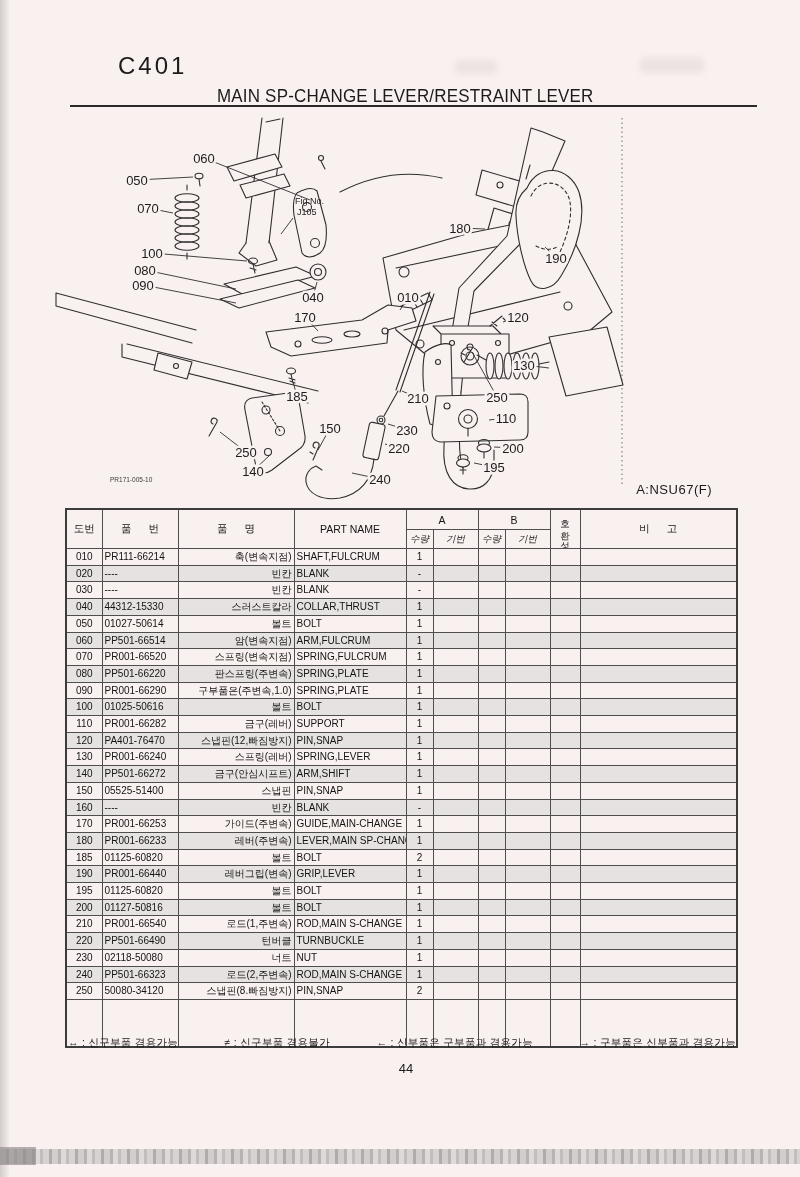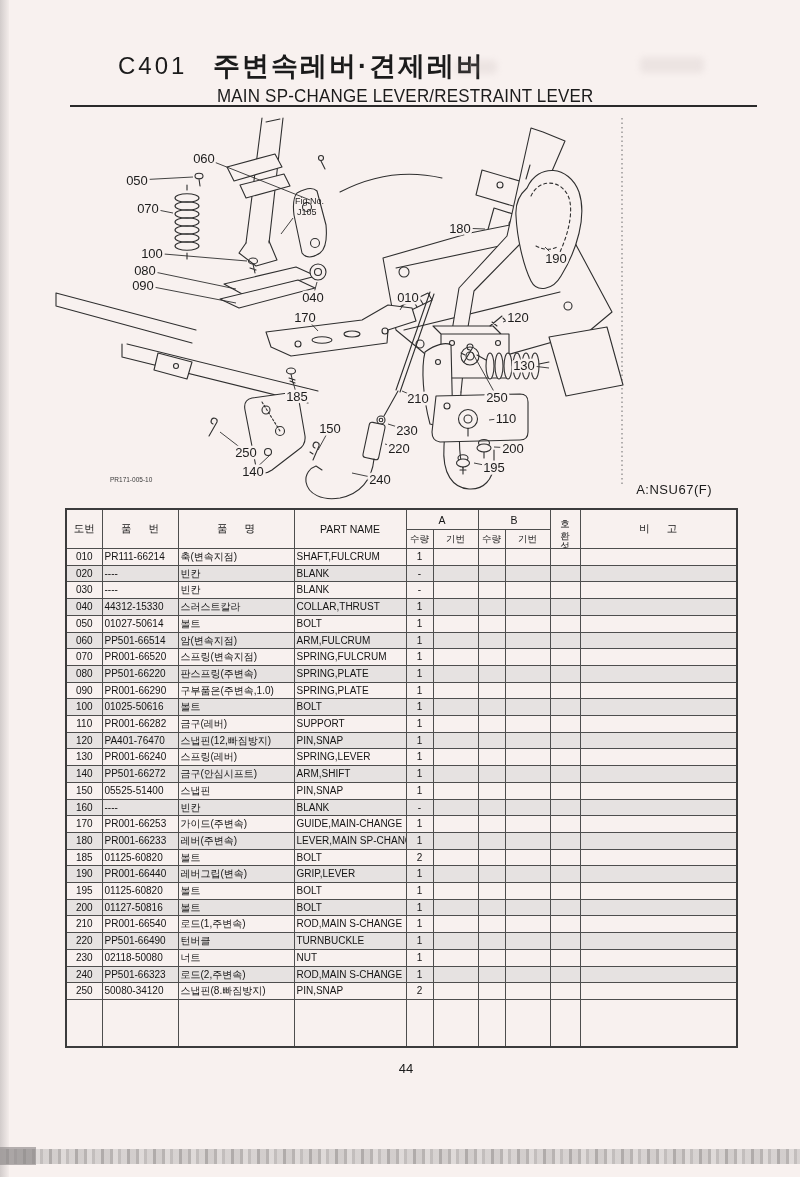--- a/index.html
+++ b/index.html
@@ -32,44 +32,43 @@
   .fig-note { font:9px "Liberation Sans", sans-serif; fill:#1c1c1c; }
   .draw-no { font:6.5px "Liberation Sans", sans-serif; fill:#3a3a3a; }
   .model-note { position:absolute; left:560px; top:482px; width:152px; text-align:right; font-size:13px; letter-spacing:0.5px; }
 
   
   .parts-table { position:absolute; left:65px; top:508px; width:673px;
     border-collapse:collapse; table-layout:fixed; font-size:10px; color:#141414; }
   .parts-table th, .parts-table td { border:1px solid #4e4e4e; padding:0 2px; overflow:hidden; white-space:nowrap; font-weight:normal; }
   .parts-table { border:2px solid #3c3c3c; }
   .parts-table thead th { text-align:center; font-size:10.5px; height:19px; }
-  .parts-table thead .sub th { font-size:9.5px; height:18px; }
+  .parts-table thead .sub th { font-size:9.5px; height:18px;font-style:italic; }
   .parts-table tbody td { height:15.7px; line-height:15.7px; }
   .parts-table tbody tr:nth-child(even) { background:#e6e2e1; }
   .parts-table tbody tr.filler { height:48px; background:#f8f1ef; }
   .c-no { text-align:center; }
   .c-pn { text-align:left; padding-left:5px; }
-  .c-ko { text-align:left; padding-left:5px; }
+  .c-ko { text-align:right; padding-left:5px; }
   .c-en { text-align:left; padding-left:5px;margin-left:16px; }
   .c-q  { text-align:center; }
   .w-sp { letter-spacing:7px; text-indent:7px; }
   .vert { writing-mode:vertical-rl; text-orientation:upright; margin:0 auto; line-height:12px; letter-spacing:1px; font-size:9.5px; }
 
   
   .legend { position:absolute; left:68px; top:1036px; width:668px; display:flex; justify-content:space-between; font-size:10.5px; letter-spacing:0.3px; }
   .page-num { position:absolute; left:0; right:0; top:1061px; text-align:center; font-size:13px;padding-left:12px; }
 </style>
 </head>
 <body>
 
 <div class="page">
   <div class="edge-left"></div>
 
   <span class="sec-code">C401</span>
-  <h1 class="title-ko">주변속레버·견제레버</h1>
   <h2 class="title-en">MAIN SP-CHANGE LEVER/RESTRAINT LEVER</h2>
   <div class="title-rule"></div>
   <div class="ghost" style="left:455px;top:60px;width:42px;height:14px;"></div>
   <div class="ghost" style="left:640px;top:57px;width:64px;height:16px;"></div>
 
   <svg class="diagram" viewBox="0 110 800 400">
 
     <line x1="622" y1="118" x2="622" y2="486" stroke="#6a6a6a" stroke-width="1" stroke-dasharray="1.5,3"></line>
 
     <g class="art">
@@ -630,17 +629,23 @@
           <td></td>
           <td></td>
           <td></td>
           <td></td>
           <td></td>
           <td></td>
         </tr>
       </tbody>
   </table>
 
+  <div class="legend">
+    <span>↔ : 신구부품 겸용가능</span>
+    <span>≠ : 신구부품 겸용불가</span>
+    <span>← : 신부품은 구부품과 겸용가능</span>
+    <span>→ : 구부품은 신부품과 겸용가능</span>
+  </div>
   <div class="page-num">44</div>
 
   <div class="edge-bottom"></div>
   <div class="edge-corner"></div>
 </div>
 
 </body></html>

